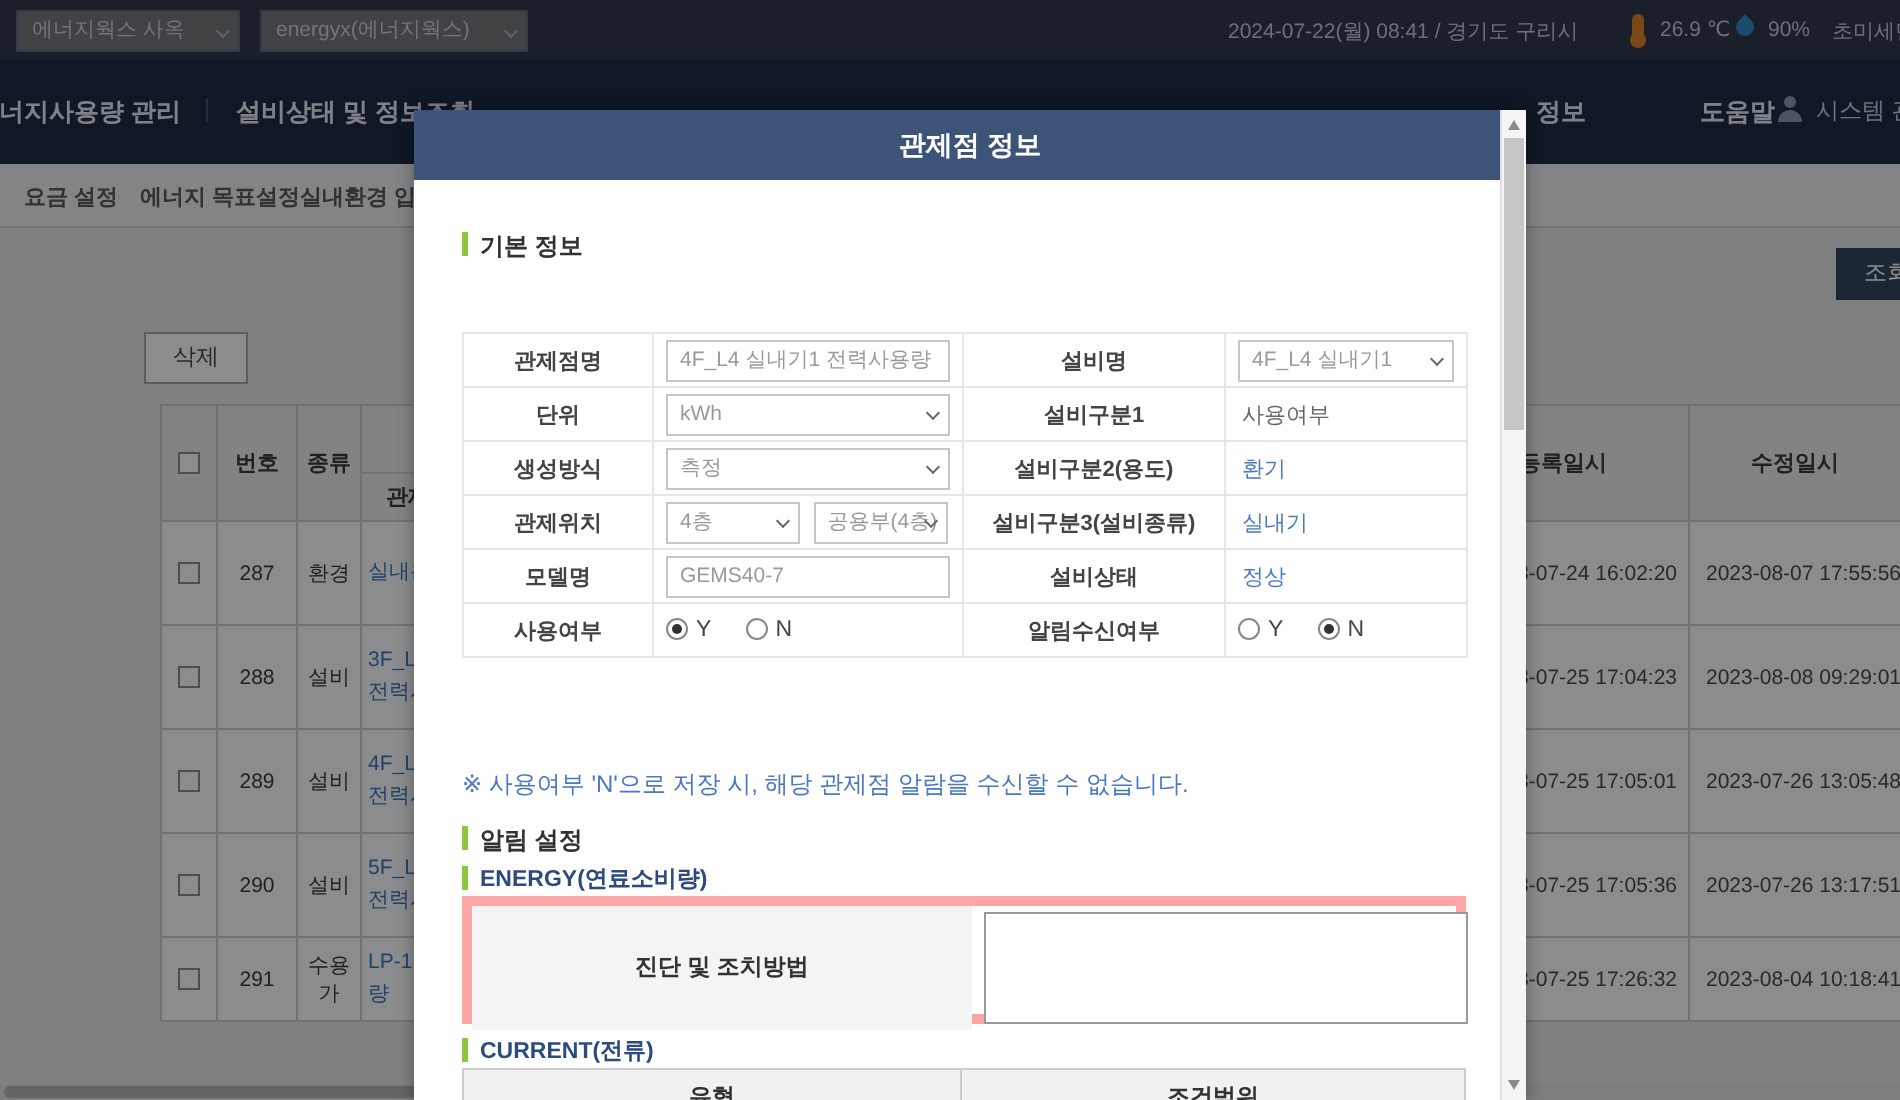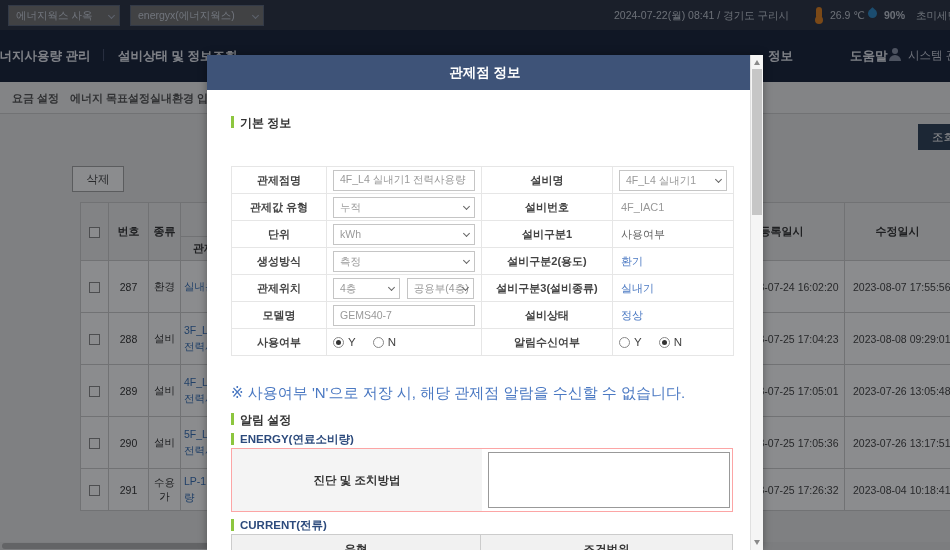--- a/index.html
+++ b/index.html
@@ -75,23 +75,23 @@
   .inp { width:100%; height:21px; border:1px solid #c5c5c5; font-size:10.5px; color:#999; padding:0 6px;
          font-family:"Liberation Sans","DejaVu Sans",sans-serif; background:#fff; }
   .sel { position:relative; height:21px; border:1px solid #c5c5c5; background:#fff; font-size:10.5px; color:#999;
          line-height:19px; padding:0 16px 0 6px; white-space:nowrap; overflow:hidden; }
   .sel .chev { position:absolute; right:5px; top:6px; border:solid #666; border-width:0 1px 1px 0; padding:2px; transform:rotate(45deg); }
   .sel.half { width:47%; display:inline-block; vertical-align:middle; }
   .sel.dark { color:#555; }
   .static { font-size:11px; color:#999; padding-left:2px; }
   .static.bluev { color:#4a78c2; }
   .static.darkv { color:#666; }
-  .note { position:absolute; left:24px; top:294px; font-size:15px; color:#4a78c2; white-space:nowrap; }
-
-  .diagrow { position:absolute; left:24px; top:358px; width:502px; height:64px; border:1px solid #fca5a5; }
+  .note { position:absolute; left:24px; top:294px; font-size:12px; color:#4a78c2; white-space:nowrap; }
+
+  .diagrow { position:absolute; left:24px; top:358px; width:502px; height:64px; border:5px solid #fca5a5; }
   .diagrow .dlab { position:absolute; left:0; top:0; width:250px; height:62px; background:#f4f4f4; font-size:11.5px; font-weight:bold;
                    color:#333; text-align:center; line-height:62px; }
   .diagrow textarea { position:absolute; left:256px; top:3px; width:242px; height:56px; border:1px solid #999; resize:none;
                       font-family:"Liberation Sans","DejaVu Sans",sans-serif; }
 
   .curtable { position:absolute; left:24px; top:444px; width:502px; }
   .curtable .hrow { display:flex; }
   .curtable .hcell { background:#f1f1f1; border:1px solid #ccc; height:28px; font-size:11.5px; font-weight:bold; color:#333;
                      text-align:center; line-height:28px; }
   .curtable .h1 { width:250px; }
@@ -114,21 +114,21 @@
       <span class="chev"></span>
     </div>
     <div class="tsel" style="left:130px; width:134px;">
       <span>energyx(에너지웍스)</span>
       <span class="chev"></span>
     </div>
     <div class="topinfo" style="left:614px;">2024-07-22(월) 08:41 / 경기도 구리시</div>
     <div class="thermo"></div>
     <div class="topinfo" style="left:830px;">26.9 ℃</div>
     <div class="drop"></div>
-    <div class="topinfo" style="left:884px;font-weight:bold;">90%</div>
+    <div class="topinfo" style="left:884px;">90%</div>
     <div class="topinfo" style="left:916px;">초미세먼지 좋음</div>
   </div>
 
   <div class="nav">
     <div class="mi" style="left:-13px;">에너지사용량 관리</div>
     <div class="sep" style="left:102px;">|</div>
     <div class="mi" style="left:118px;">설비상태 및 정보조회</div>
     <div class="mi" style="left:768px;">정보</div>
     <div class="mi" style="left:850px;">도움말</div>
     <div class="usericon">
@@ -235,28 +235,20 @@
         <tbody>
             <tr>
           <td class="lab">관제점명</td>
           <td class="fld"><input class="inp" value="4F_L4 실내기1 전력사용량" style=""></td>
           <td class="lab">설비명</td>
           <td class="fld">
                 <div class="sel"><span>4F_L4 실내기1</span><span class="chev"></span></div>
               </td>
         </tr>
         <tr>
-          <td class="lab">관제값 유형</td>
-          <td class="fld">
-                <div class="sel"><span>누적</span><span class="chev"></span></div>
-              </td>
-          <td class="lab">설비번호</td>
-          <td class="fld"><span class="static">4F_IAC1</span></td>
-        </tr>
-        <tr>
           <td class="lab">단위</td>
           <td class="fld">
                 <div class="sel"><span>kWh</span><span class="chev"></span></div>
               </td>
           <td class="lab">설비구분1</td>
           <td class="fld"><span class="static darkv">사용여부</span></td>
         </tr>
         <tr>
           <td class="lab">생성방식</td>
           <td class="fld">

